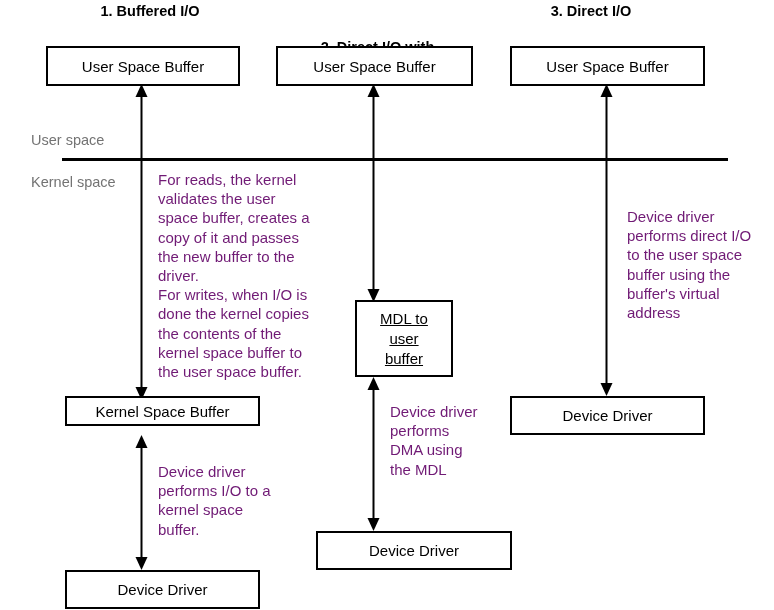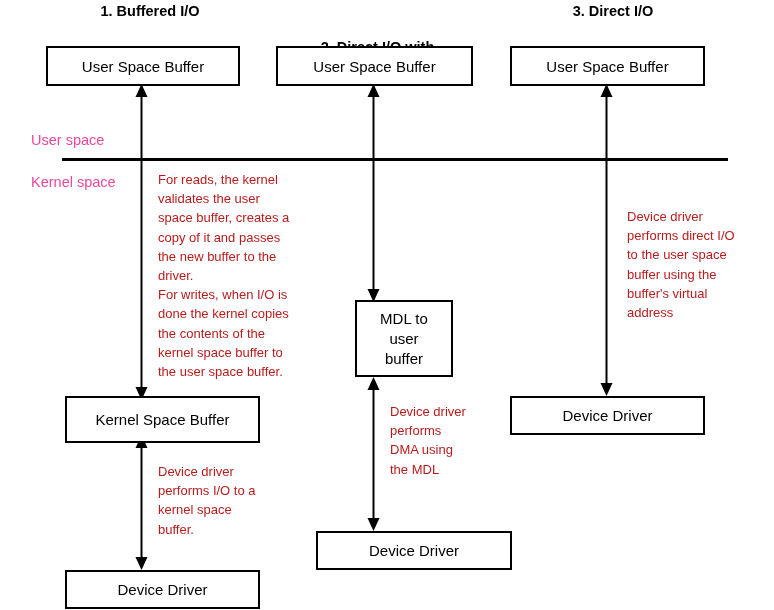--- a/index.html
+++ b/index.html
@@ -39,30 +39,30 @@
     font-size: 15px;
     line-height: 19px;
     color: #000;
     z-index: 3;
   }
   .box.multi {
     white-space: pre-line;
   }
   .note {
     position: absolute;
-    font-size: 13px;
+    font-size: 15px;
     line-height: 19.2px;
-    color: #b91c1c;
+    color: #701a75;
     white-space: pre-line;
     z-index: 2;
   }
   .space-label {
     position: absolute;
     font-size: 14.5px;
-    color: #ec4899;
+    color: #737373;
     z-index: 2;
   }
   .divider {
     position: absolute;
     background: #000;
     height: 2.5px;
     z-index: 1;
   }
   .arrow-svg {
     position: absolute;
@@ -80,21 +80,21 @@
 </head>
 <body>
 
 <div id="canvas">
 
   <div class="col-title" style="left:60px; top:2px; width:180px;">1.  Buffered I/O</div>
 
   <div class="col-title" style="left:285px; top:2px; width:185px;margin-top:36px;">2.  Direct I/O with
 MDLs</div>
 
-  <div class="col-title" style="left:523px; top:2px; width:180px;">3. Direct I/O</div>
+  <div class="col-title" style="left:501px; top:2px; width:180px;">3. Direct I/O</div>
 
   <div class="divider" style="left:62px; top:158px; width:666px;"></div>
 
   <div class="space-label" style="left:31px; top:132px;">User space</div>
 
   <div class="space-label" style="left:31px; top:174px;">Kernel space</div>
 
   <div class="box" style="left:46px; top:46px; width:194px; height:40px;">User Space Buffer</div>
 
   <svg class="arrow-svg" style="left:132px; top:84px;" width="20" height="316">
@@ -108,21 +108,21 @@
 space buffer, creates a
 copy of it and passes
 the new buffer to the
 driver.
 For writes, when I/O is
 done the kernel copies
 the contents of the
 kernel space buffer to
 the user space buffer.</div>
 
-  <div class="box" style="left:65px; top:396px; width:195px; height:47px;">Kernel Space Buffer</div>
+  <div class="box" style="left:65px; top:396px; width:195px; height:30px;">Kernel Space Buffer</div>
 
   <svg class="arrow-svg" style="left:132px; top:435px;" width="20" height="135">
     <line x1="9.5" y1="10" x2="9.5" y2="125"></line>
     <polygon points="9.5,0 3.5,13 15.5,13"></polygon>
     <polygon points="9.5,135 3.5,122 15.5,122"></polygon>
   </svg>
 
   <div class="note" style="left:158px; top:462px; width:180px;">Device driver
 performs I/O to a
 kernel space
@@ -132,21 +132,21 @@
 
   <div class="box" style="left:276px; top:46px; width:197px; height:40px;">User Space Buffer</div>
 
   <svg class="arrow-svg" style="left:364px; top:84px;" width="20" height="218">
     <line x1="9.5" y1="10" x2="9.5" y2="208"></line>
     <polygon points="9.5,0 3.5,13 15.5,13"></polygon>
     <polygon points="9.5,218 3.5,205 15.5,205"></polygon>
   </svg>
 
 
-  <div class="box multi" style="left:355px; top:300px; width:98px; height:77px; line-height:20px;">MDL to
+  <div class="box multi" style="left:355px; top:300px; width:98px; height:77px; line-height:20px;text-decoration:underline;">MDL to
 user
 buffer</div>
 
   <svg class="arrow-svg" style="left:364px; top:377px;" width="20" height="154">
     <line x1="9.5" y1="10" x2="9.5" y2="144"></line>
     <polygon points="9.5,0 3.5,13 15.5,13"></polygon>
     <polygon points="9.5,154 3.5,141 15.5,141"></polygon>
   </svg>
 
   <div class="note" style="left:390px; top:402px; width:160px;">Device driver

